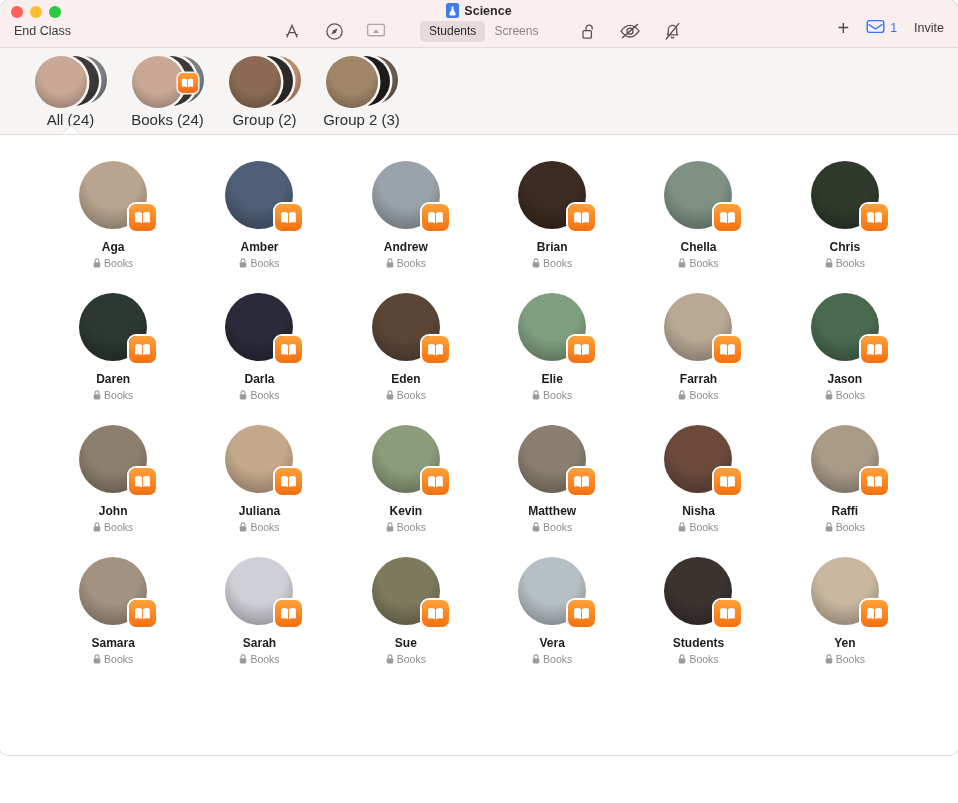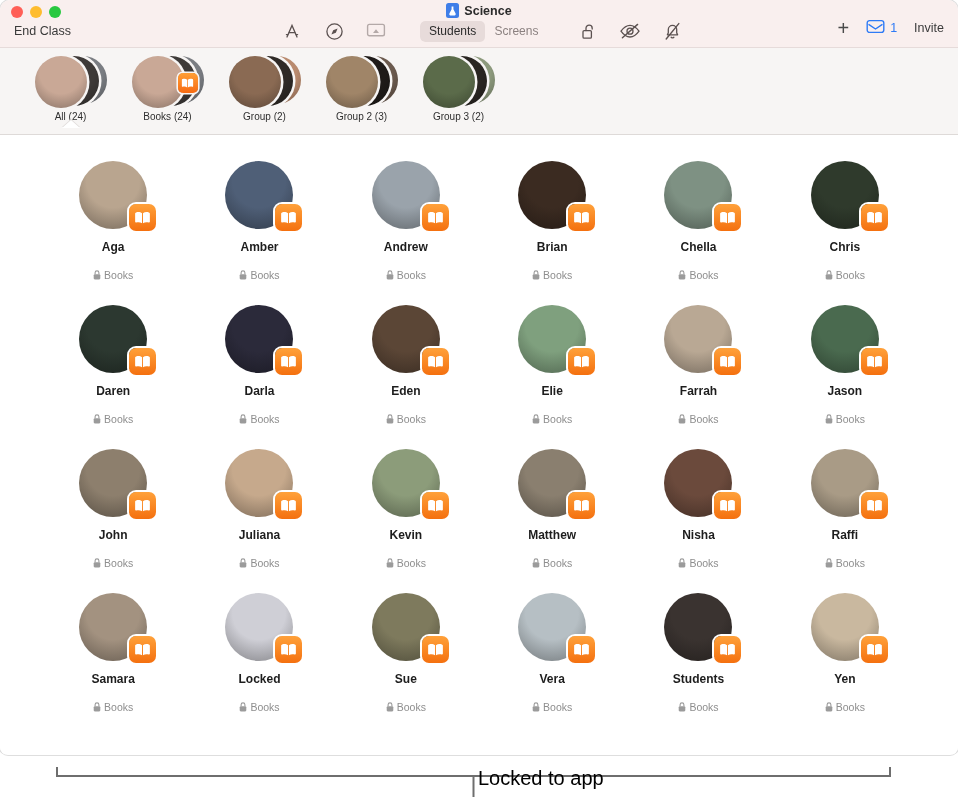--- a/index.html
+++ b/index.html
@@ -96,21 +96,21 @@
   }
   .stack { position: relative; width: 76px; height: 56px; }
   .stack .av {
     position: absolute; top: 3px; border-radius: 50%;
     background-size: cover; background-position: center;
     box-shadow: 0 0 0 2.5px #f7f5f4;
   }
   .stack .av.a3 { left: 26px; width: 48px; height: 48px; z-index: 1; }
   .stack .av.a2 { left: 16px; width: 50px; height: 50px; z-index: 2; }
   .stack .av.a1 { left: 2px; width: 52px; height: 52px; z-index: 3; }
-  .group-label { font-size: 10px; color: #2f2f2f; margin-top: 2px; white-space: nowrap; }
+  .group-label { font-size: 15px; color: #2f2f2f; margin-top: 2px; white-space: nowrap; }
   .grp-badge {
     position: absolute; right: 8px; bottom: 16px; width: 20px; height: 20px;
     border-radius: 5px; background: linear-gradient(180deg,#ff9f36,#f76b12);
     display: flex; align-items: center; justify-content: center; z-index: 5;
     box-shadow: 0 0 0 1.6px #f7f5f4;
   }
   .pointer {
     position: absolute; left: 50%; transform: translateX(-50%);
     bottom: -6px; width: 0; height: 0;
     border-left: 9px solid transparent; border-right: 9px solid transparent;
@@ -134,21 +134,21 @@
   }
   .badge {
     position: absolute; right: -9px; bottom: -2px;
     width: 27px; height: 27px; border-radius: 7px;
     background: linear-gradient(180deg,#ffa13a,#f4700f);
     display: flex; align-items: center; justify-content: center;
     box-shadow: 0 0 0 2px #fff;
   }
   .badge svg { display: block; }
   .sname { font-size: 12px; font-weight: bold; color: #1d1d1d; margin-top: 11px; }
-  .sstatus { display: flex; align-items: center; gap: 3px; margin-top: 15px; font-size: 10.5px; color: #8e8e8e; }
+  .sstatus { display: flex; align-items: center; gap: 3px; margin-top: 3px; font-size: 10.5px; color: #8e8e8e; }
   .sstatus svg { display: block; }
 
   
   .annotation { position: absolute; left: 0; top: 755px; width: 958px; height: 48px; }
   .ann-label {
     position: absolute; left: 478px; top: 12px;
     font-size: 20px; color: #000; white-space: nowrap;
   }
 </style>
 </head>
@@ -279,28 +279,20 @@
             <div class="group-label">Group (2)</div>
           </div>
           <div class="group-tab">
             <div class="stack">
               <div class="av a3" style="background: radial-gradient(circle at 50% 32%, rgb(107, 90, 78) 0%, rgb(107, 90, 78) 48%, rgba(0, 0, 0, 0.34) 100%), rgb(107, 90, 78);"></div>
               <div class="av a2" style="background: radial-gradient(circle at 50% 32%, rgb(31, 27, 25) 0%, rgb(31, 27, 25) 48%, rgba(0, 0, 0, 0.34) 100%), rgb(31, 27, 25);"></div>
               <div class="av a1" style="background: radial-gradient(circle at 50% 32%, rgb(160, 133, 104) 0%, rgb(160, 133, 104) 48%, rgba(0, 0, 0, 0.34) 100%), rgb(160, 133, 104);"></div>
             </div>
             <div class="group-label">Group 2 (3)</div>
           </div>
-          <div class="group-tab">
-            <div class="stack">
-              <div class="av a3" style="background: radial-gradient(circle at 50% 32%, rgb(141, 154, 125) 0%, rgb(141, 154, 125) 48%, rgba(0, 0, 0, 0.34) 100%), rgb(141, 154, 125);"></div>
-              <div class="av a2" style="background: radial-gradient(circle at 50% 32%, rgb(42, 38, 34) 0%, rgb(42, 38, 34) 48%, rgba(0, 0, 0, 0.34) 100%), rgb(42, 38, 34);"></div>
-              <div class="av a1" style="background: radial-gradient(circle at 50% 32%, rgb(91, 107, 74) 0%, rgb(91, 107, 74) 48%, rgba(0, 0, 0, 0.34) 100%), rgb(91, 107, 74);"></div>
-            </div>
-            <div class="group-label">Group 3 (2)</div>
-          </div>
         </div>
     </div>
 
     <div class="content">
       <div class="grid" id="student-grid">
           <div class="student">
             <div class="avatar-wrap">
               <div class="avatar" style="background: radial-gradient(circle at 50% 30%, rgb(185, 165, 143) 0%, rgb(185, 165, 143) 45%, rgba(0, 0, 0, 0.38) 100%), rgb(185, 165, 143);"></div>
               <div class="badge">
                 <svg width="17" height="13.26" viewBox="0 0 18 14">
@@ -701,21 +693,21 @@
           <div class="student">
             <div class="avatar-wrap">
               <div class="avatar" style="background: radial-gradient(circle at 50% 30%, rgb(207, 207, 214) 0%, rgb(207, 207, 214) 45%, rgba(0, 0, 0, 0.38) 100%), rgb(207, 207, 214);"></div>
               <div class="badge">
                 <svg width="17" height="13.26" viewBox="0 0 18 14">
                   <path d="M8.5 2.4 C6.8 1 4.6 0.9 2.2 1.5 C1.6 1.65 1.2 2.1 1.2 2.7 V11.3 C1.2 11.9 1.75 12.3 2.35 12.15 C4.5 11.65 6.9 11.8 8.5 13 Z" fill="#fff"></path>
                   <path d="M9.5 2.4 C11.2 1 13.4 0.9 15.8 1.5 C16.4 1.65 16.8 2.1 16.8 2.7 V11.3 C16.8 11.9 16.25 12.3 15.65 12.15 C13.5 11.65 11.1 11.8 9.5 13 Z" fill="#fff"></path>
                 </svg>
               </div>
             </div>
-            <div class="sname">Locked</div>
+            <div class="sname">Sarah</div>
             <div class="sstatus">
               <span>
                 <svg width="8" height="10" viewBox="0 0 8 10">
                   <rect x="0.7" y="4.2" width="6.6" height="5.2" rx="1.1" fill="#9b9b9b"></rect>
                   <path d="M2.1 4.2 V2.8 a1.9 1.9 0 0 1 3.8 0 V4.2" stroke="#9b9b9b" stroke-width="1.1" fill="none"></path>
                 </svg>
               </span>
               <span>Books</span>
             </div>
           </div>
@@ -800,21 +792,14 @@
                   <path d="M2.1 4.2 V2.8 a1.9 1.9 0 0 1 3.8 0 V4.2" stroke="#9b9b9b" stroke-width="1.1" fill="none"></path>
                 </svg>
               </span>
               <span>Books</span>
             </div>
           </div>
         </div>
     </div>
   </div>
 
-  <div class="annotation">
-    <svg width="958" height="48">
-      <path d="M57 12 L57 21 L890 21 L890 12" stroke="#6e6e6e" stroke-width="2" fill="none"></path>
-      <path d="M473.5 21 L473.5 42" stroke="#6e6e6e" stroke-width="2" fill="none"></path>
-    </svg>
-    <div class="ann-label">Locked to app</div>
-  </div>
 
 </div>
 
 </body></html>

